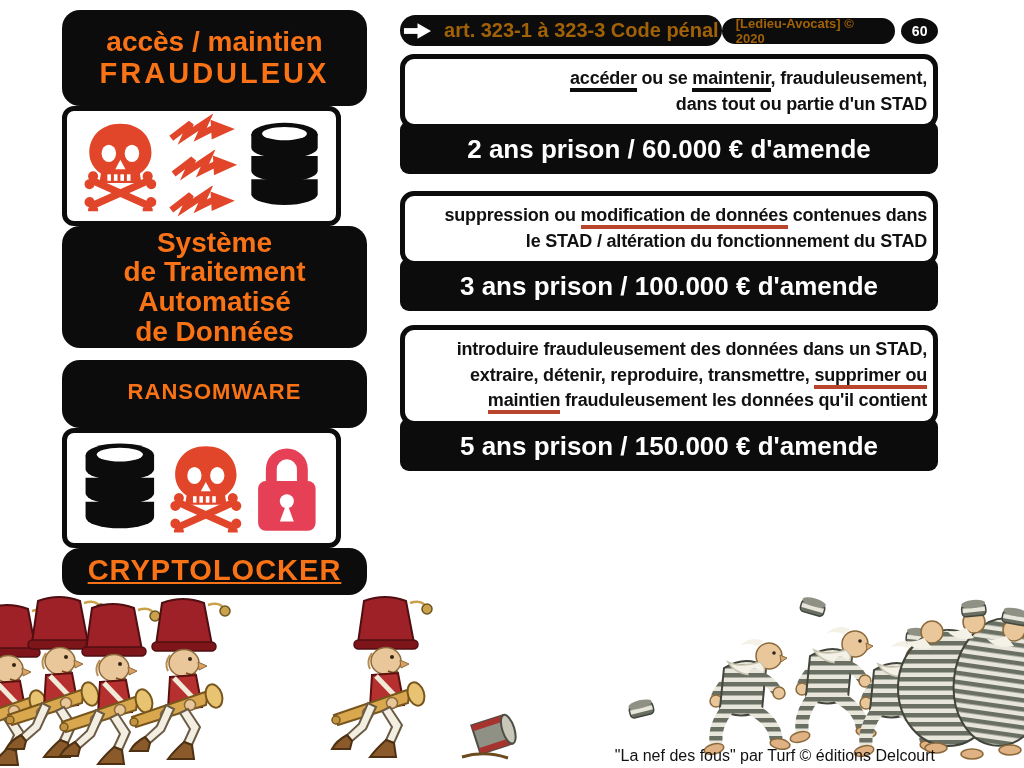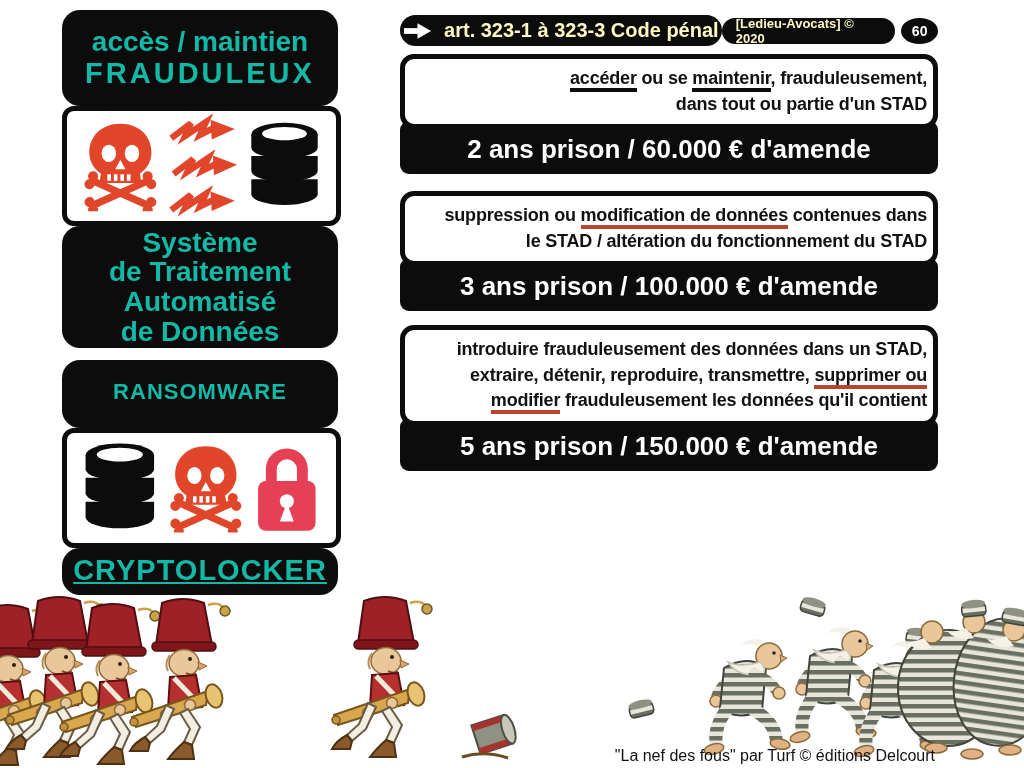--- a/index.html
+++ b/index.html
@@ -4,39 +4,39 @@
 <style>
   html,body{margin:0;padding:0;}
   body{
     width:1024px;height:768px;background:#ffffff;position:relative;overflow:hidden;
     font-family:"Liberation Sans", sans-serif;
   }
   .slide{position:absolute;inset:0;}
 
   
   .left-col{position:absolute;left:62px;top:10px;width:279px;height:585px;}
-  .blk{position:absolute;left:0;width:276px;background:#0c0c0c;color:#14b8a6;text-align:center;
+  .blk{position:absolute;left:0;width:305px;background:#0c0c0c;color:#f97316;text-align:center;
        font-weight:bold;border-radius:18px;box-sizing:border-box;}
   .t-box{top:0;height:96px;display:flex;flex-direction:column;justify-content:center;gap:2px;}
   .t-line1{font-size:28px;line-height:1.05;}
   .t-line2{font-size:29px;letter-spacing:3px;line-height:1.05;}
   .panel{position:absolute;left:0;width:279px;background:#fff;border:5px solid #0c0c0c;
          border-radius:12px;box-sizing:border-box;display:flex;align-items:center;
          justify-content:space-between;padding:4px 10px;}
   .panel1{top:96px;height:120px;}
   .stad-box{top:216px;height:122px;display:flex;flex-direction:column;justify-content:center;}
   .stad-box div{font-size:28px;line-height:1.06;}
   .ransom-box{top:350px;height:68px;line-height:64px;font-size:22px;letter-spacing:1px;}
   .panel2{top:418px;height:120px;}
   .crypto-box{top:538px;height:47px;line-height:44px;font-size:29px;letter-spacing:1px;text-decoration:underline;}
 
   
   .right-col{position:absolute;left:400px;top:15px;width:538px;}
   .hdr{display:flex;align-items:center;height:31px;}
-  .pill{background:#0c0c0c;color:#fef9c3;border-radius:999px;display:flex;align-items:center;
+  .pill{background:#0c0c0c;color:#a16207;border-radius:999px;display:flex;align-items:center;
         justify-content:center;font-weight:bold;box-sizing:border-box;}
   .law-pill{width:333px;height:31px;font-size:20px;gap:12px;}
   .credit-pill{height:26px;font-size:13px;padding:0 14px;margin-left:auto;}
   .page-badge{background:#0c0c0c;color:#fff;width:38px;height:26px;border-radius:50%;
         display:flex;align-items:center;justify-content:center;font-size:14px;font-weight:bold;margin-left:6px;}
 
   .law-box{position:relative;}
   .law-desc{position:relative;z-index:2;background:#fff;border:5px solid #0c0c0c;border-radius:14px;
         padding:7px 6px;text-align:right;font-weight:bold;color:#111;box-sizing:border-box;}
   .dline{white-space:nowrap;font-size:18px;line-height:1.42;letter-spacing:-0.2px;}
@@ -250,21 +250,21 @@
         <div class="dline"><span>le STAD / altération du fonctionnement du STAD</span></div>
       </div>
       <div class="law-penalty">3 ans prison / 100.000 € d'amende</div>
     </div>
 
 
     <div class="law-box law4">
       <div class="law-desc">
         <div class="dline"><span>introduire frauduleusement des données dans un STAD,</span></div>
         <div class="dline"><span>extraire, détenir, reproduire, transmettre, </span><span class="u-r">supprimer ou</span></div>
-        <div class="dline"><span class="u-r">modifier</span><span> frauduleusement les données qu'il contient</span></div>
+        <div class="dline"><span class="u-r">maintien</span><span> frauduleusement les données qu'il contient</span></div>
       </div>
       <div class="law-penalty">5 ans prison / 150.000 € d'amende</div>
     </div>
   </div>
 
   <div class="footer">
 
     <svg class="march-svg" width="560" height="175" viewBox="0 0 560 175">
       <use href="#fool" transform="translate(-48,6)"></use>
       <use href="#fool" transform="translate(4,-2)"></use>

